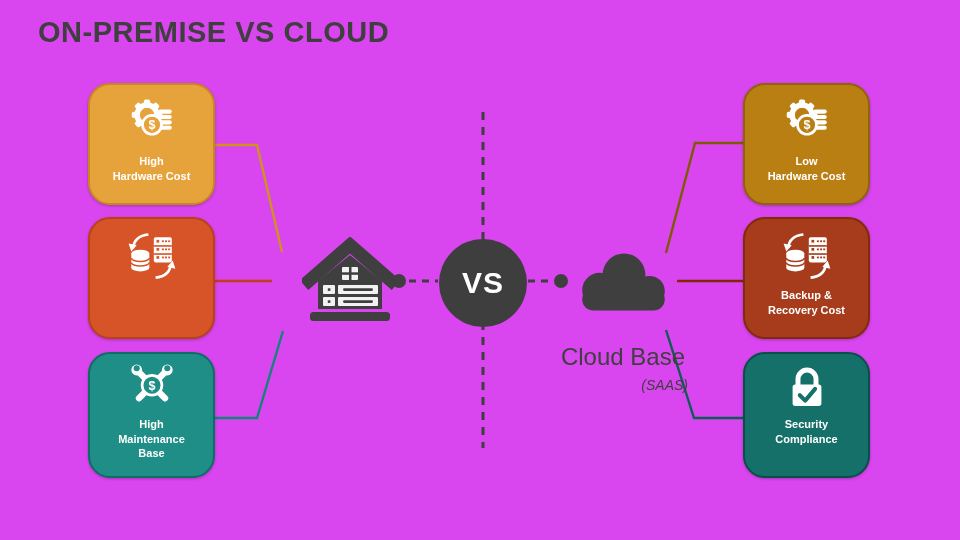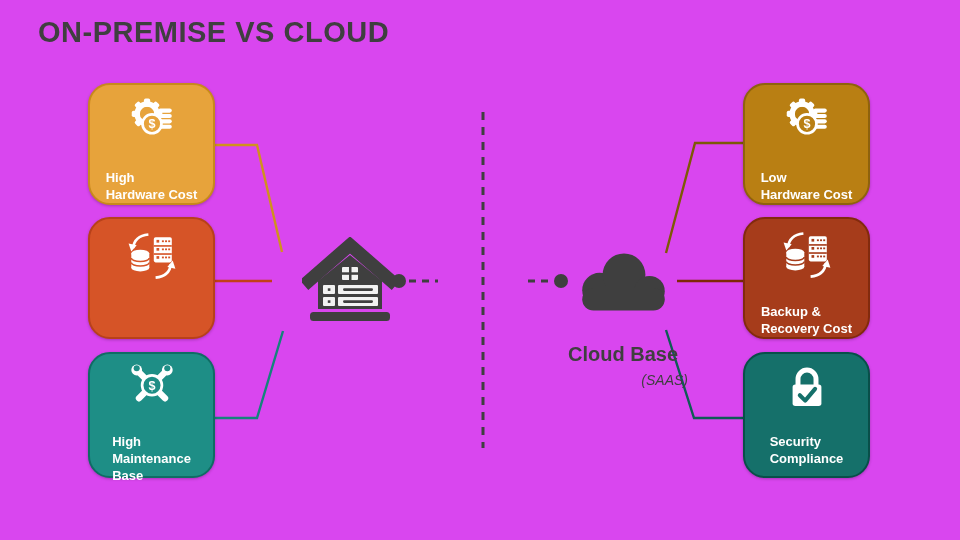--- a/index.html
+++ b/index.html
@@ -11,43 +11,43 @@
 
   .overlay{position:absolute;left:0;top:0;width:960px;height:540px;z-index:1;}
 
   .card{position:absolute;width:127px;height:122px;border-radius:22px;
         background:var(--box);border:2px solid var(--border);
         box-shadow:0 1px 3px rgba(0,0,0,.25);
         display:flex;flex-direction:column;align-items:center;
         justify-content:flex-start;z-index:2;box-sizing:border-box;}
   .card .card-icon{margin-top:9px;height:58px;display:flex;align-items:center;}
   .card .card-icon svg{width:54px;height:54px;}
-  .card .card-label{color:#fff;font-weight:700;font-size:13px;line-height:1.32;
-        margin-top:18px;}
+  .card .card-label{color:#fff;font-weight:700;font-size:11px;line-height:1.32;
+        text-align:center;margin-top:2px;}
   .card .card-label span{display:block;}
   .card.tall{height:126px;}
   .card.tall .card-icon{margin-top:7px;height:54px;}
 
   .pos-l1{left:88px;top:83px;}  .pos-l2{left:88px;top:217px;}  .pos-l3{left:88px;top:352px;}
   .pos-r1{left:743px;top:83px;} .pos-r2{left:743px;top:217px;} .pos-r3{left:743px;top:352px;}
 
   .vs-circle{position:absolute;left:439px;top:239px;width:88px;height:88px;
         border-radius:50%;background:#3E3E3E;color:#fff;z-index:3;
         display:flex;align-items:center;justify-content:center;
         font-size:30px;font-weight:800;letter-spacing:1px;}
 
   .center-icon{position:absolute;z-index:2;}
   .building{left:302px;top:237px;width:96px;height:86px;}
   .cloud{left:571px;top:247px;width:106px;height:70px;}
 
   .center-label{position:absolute;z-index:2;text-align:center;color:#3F3F3F;}
   .onprem-label{left:286px;top:341px;width:120px;font-size:17px;font-weight:800;line-height:1.3;}
   .onprem-label span{display:block;}
   .cloud-label{left:558px;top:343px;width:130px;}
-  .cloud-label .main{font-size:20px;font-weight:700;}
+  .cloud-label .main{font-size:24px;font-weight:400;}
   .cloud-label .sub{font-size:14px;font-style:italic;margin-top:6px;color:#3F3F3F;text-align:right;}
 </style>
 </head>
 <body>
 
 <div class="slide">
 
   <div class="title">ON-PREMISE VS CLOUD</div>
 
   <svg class="overlay" viewBox="0 0 960 540">
@@ -244,20 +244,23 @@
     <rect x="25.8" y="49.3" width="2.6" height="2.6" fill="#3F3F3F"></rect>
     <rect x="36" y="46" width="40" height="9" rx="1" fill="#F2F2F2"></rect>
     <rect x="41" y="49.3" width="30" height="2.6" rx="1.3" fill="#3F3F3F"></rect>
     <rect x="21" y="58" width="12" height="9" rx="1" fill="#F2F2F2"></rect>
     <rect x="25.8" y="61.3" width="2.6" height="2.6" fill="#3F3F3F"></rect>
     <rect x="36" y="58" width="40" height="9" rx="1" fill="#F2F2F2"></rect>
     <rect x="41" y="61.3" width="30" height="2.6" rx="1.3" fill="#3F3F3F"></rect>
     <rect x="8" y="73" width="80" height="9" rx="3.5" fill="#3F3F3F"></rect>
   </svg>
 
+  <div class="vs-circle">
+    <span>VS</span>
+  </div>
 
   <svg class="center-icon cloud" viewBox="0 0 104 68">
     <g fill="#3F3F3F">
       <circle cx="28" cy="42" r="17"></circle>
       <circle cx="52" cy="27" r="21"></circle>
       <circle cx="77" cy="43" r="15"></circle>
       <rect x="11" y="40" width="81" height="22" rx="11"></rect>
     </g>
   </svg>
 

